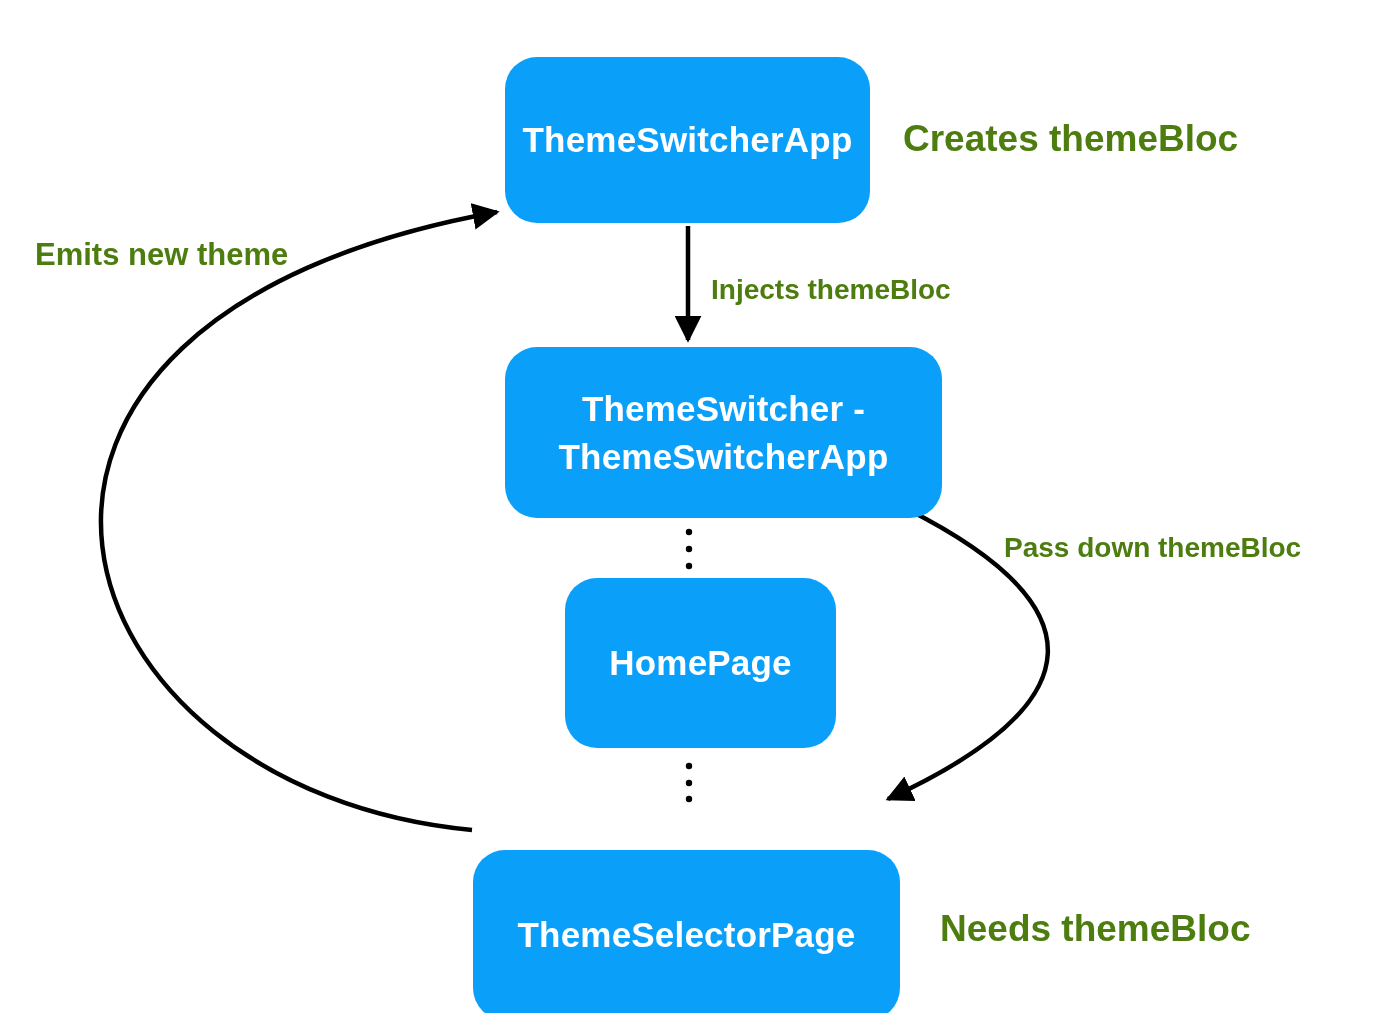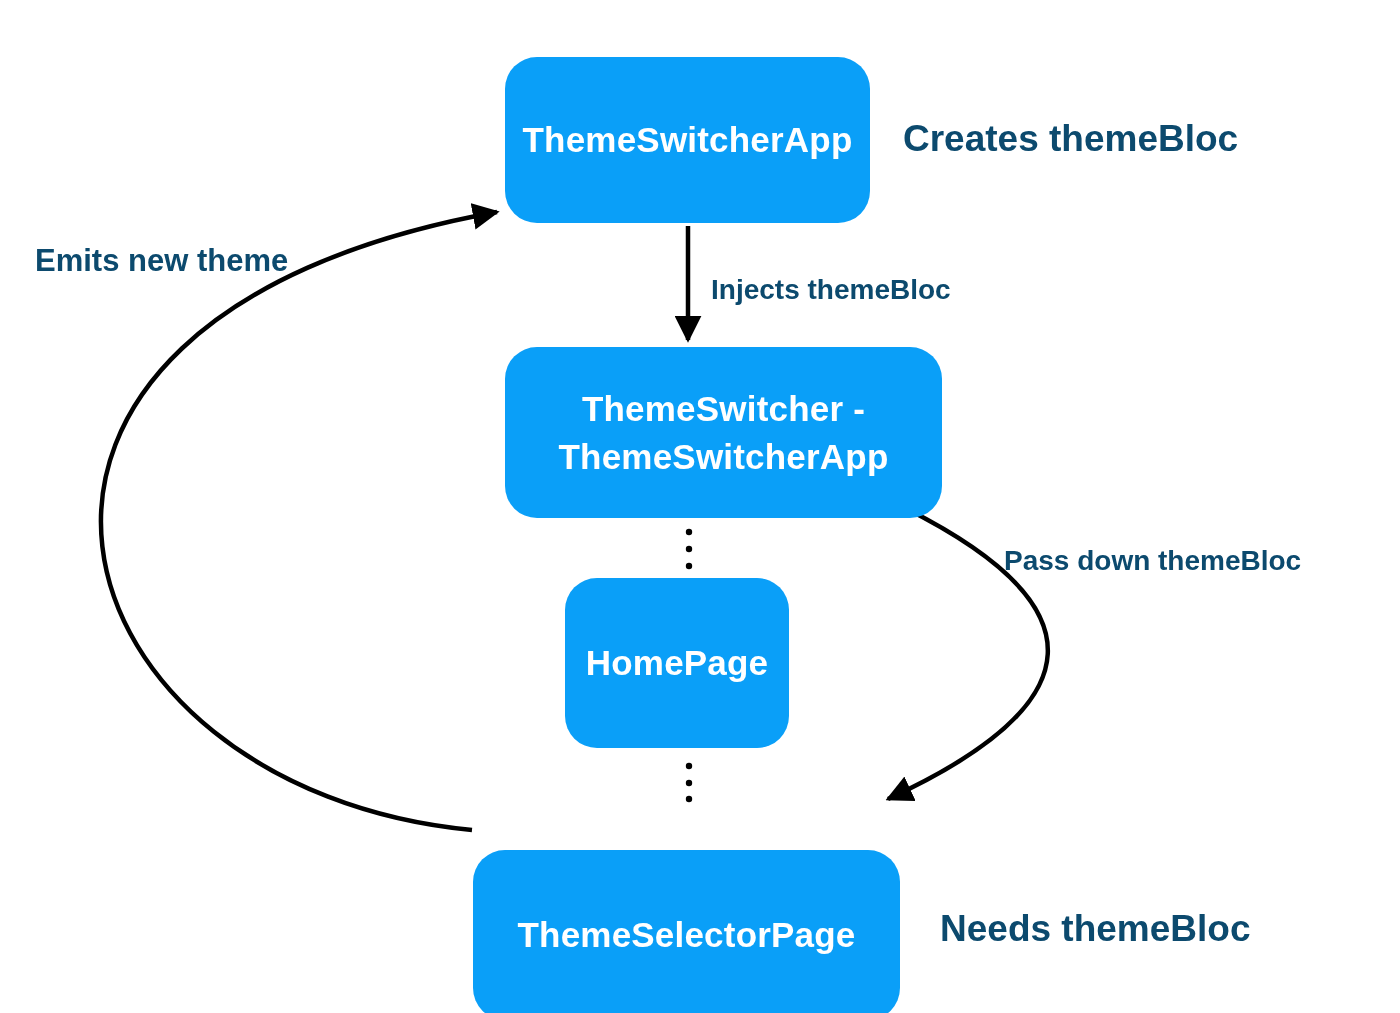--- a/index.html
+++ b/index.html
@@ -33,34 +33,34 @@
     display: flex;
     flex-direction: column;
     align-items: center;
     justify-content: center;
     text-align: center;
     line-height: 1.35;
     letter-spacing: 0.2px;
   }
   .node-theme-switcher-app   { left: 505px; top: 57px;  width: 365px; height: 166px; }
   .node-inherited-widget     { left: 468px; top: 347px; width: 437px; height: 171px; margin-left: 37px; }
-  .node-home-page            { left: 565px; top: 578px; width: 224px; height: 170px; }
+  .node-home-page            { left: 565px; top: 578px; width: 271px; height: 170px; }
   .node-theme-selector-page  { left: 473px; top: 810px; width: 427px; height: 170px; margin-top: 40px; }
 
   .annotation {
     position: absolute;
-    color: #0c4a6e;
+    color: #4d7c0f;
     font-weight: bold;
     white-space: nowrap;
   }
   .ann-creates  { left: 903px;  top: 118px; font-size: 37px; }
   .ann-injects  { left: 711px;  top: 274px; font-size: 28px; }
-  .ann-pass     { left: 1004px; top: 532px; font-size: 28px; margin-top: 13px; }
+  .ann-pass     { left: 1004px; top: 532px; font-size: 28px; }
   .ann-needs    { left: 940px;  top: 876px; font-size: 37px; margin-top: 32px; }
-  .ann-emits    { left: 35px;   top: 243px; font-size: 31px; }
+  .ann-emits    { left: 35px;   top: 237px; font-size: 31px; }
 </style>
 </head>
 <body>
 
 <div class="canvas">
 
   <svg class="edges" width="1400" height="1013" viewBox="0 0 1400 1013" xmlns="http://www.w3.org/2000/svg">
     <defs>
       <marker id="arrowhead" viewBox="0 0 10 10" refX="9" refY="5" markerWidth="6" markerHeight="6" orient="auto-start-reverse">
         <path d="M 0 0 L 10 5 L 0 10 z" fill="#000000"></path>

